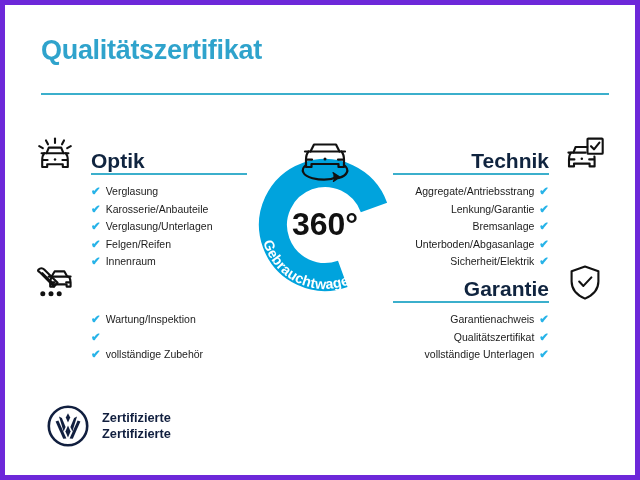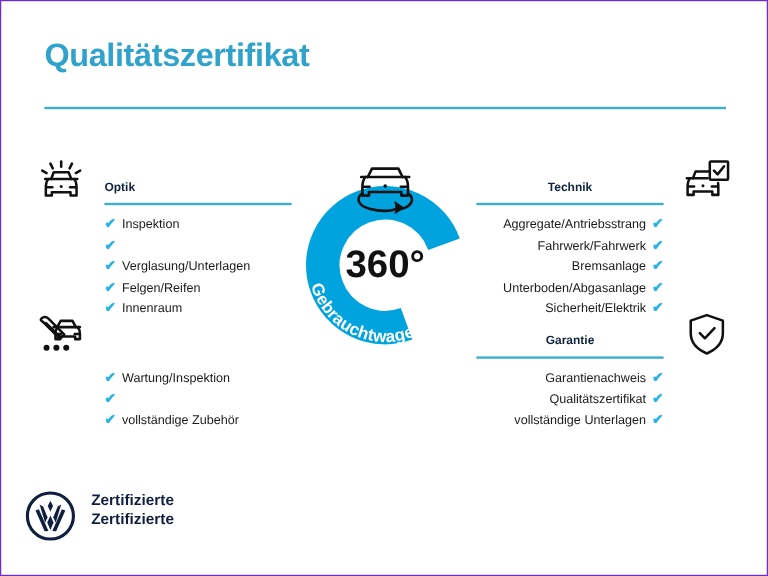--- a/index.html
+++ b/index.html
@@ -13,21 +13,21 @@
     font-family: "Liberation Sans", sans-serif;
     overflow: hidden;
   }
 
   #page {
     position: relative;
     width: 640px;
     height: 480px;
     background: #ffffff;
     box-sizing: border-box;
-    border: 1px solid #6d28d9;
+    border: 5px solid #6d28d9;
     overflow: hidden;
   }
 
   
   #title-block {
     position: absolute;
     left: 36px;
     top: 28px;
     width: 568px;
   }
@@ -73,27 +73,27 @@
   }
   .sec-icon svg { display: block; }
 
   .sec-head {
     flex: 1 1 auto;
     padding: 0 0 0 14px;
   }
   .section.right .sec-head { padding: 0 14px 0 0; }
 
   .sec-title {
-    font-size: 10px;
+    font-size: 21px;
     font-weight: bold;
     color: #10243F;
     line-height: 19px;
     padding-bottom: 3px;
   }
-  .section.right .sec-title { text-align: center; margin-top: 24px; }
+  .section.right .sec-title { text-align: right; margin-top: 24px; }
 
   .sec-underline {
     height: 2px;
     background: #3BAFCC;
     width: 100%;
   }
 
   .sec-list {
     list-style: none;
     margin: 9px 0 0 0;
@@ -128,24 +128,24 @@
     left: 237px;
     top: 120px;
     width: 166px;
     height: 180px;
   }
   #badge svg { display: block; }
 
   
   #footer {
     position: absolute;
-    left: 20px;
+    left: 42px;
     bottom: 28px;
     display: flex;
-    align-items: flex-start;
+    align-items: center;
   }
   #vw-logo { width: 42px; height: 42px; flex: 0 0 42px; }
   #vw-logo svg { display: block; }
   #footer-text {
     margin-left: 13px;
     color: #111F3F;
     font-size: 12.8px;
     font-weight: bold;
     line-height: 16px;
   }
@@ -178,24 +178,25 @@
         </svg>
       </div>
       <div class="sec-head">
         <div class="sec-title">Optik</div>
         <div class="sec-underline"></div>
       </div>
     </div>
     <ul class="sec-list">
       <li class="sec-item">
         <span class="check">✔</span>
-        <span>Inspektion</span>
-      </li>
-      <li class="sec-item">
-        <span class="check">✔</span>
+        <span>Verglasung</span>
+      </li>
+      <li class="sec-item">
+        <span class="check">✔</span>
+        <span>Karosserie/Anbauteile</span>
       </li>
       <li class="sec-item">
         <span class="check">✔</span>
         <span>Verglasung/Unterlagen</span>
       </li>
       <li class="sec-item">
         <span class="check">✔</span>
         <span>Felgen/Reifen</span>
       </li>
       <li class="sec-item">
@@ -224,21 +225,21 @@
         </svg>
       </div>
     </div>
     <ul class="sec-list">
       <li class="sec-item">
         <span class="check">✔</span>
         <span>Aggregate/Antriebsstrang</span>
       </li>
       <li class="sec-item">
         <span class="check">✔</span>
-        <span>Fahrwerk/Fahrwerk</span>
+        <span>Lenkung/Garantie</span>
       </li>
       <li class="sec-item">
         <span class="check">✔</span>
         <span>Bremsanlage</span>
       </li>
       <li class="sec-item">
         <span class="check">✔</span>
         <span>Unterboden/Abgasanlage</span>
       </li>
       <li class="sec-item">

